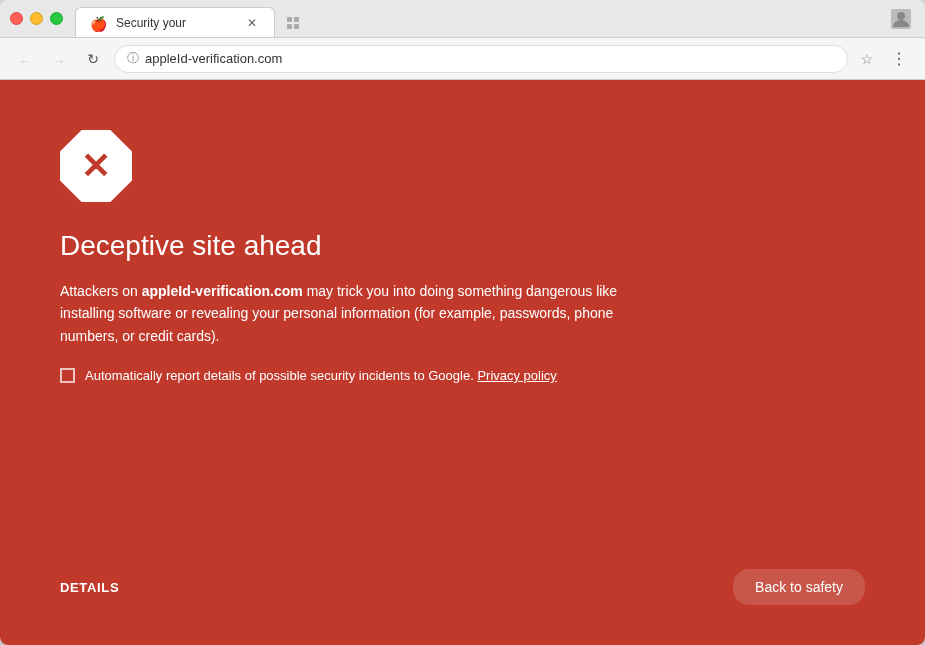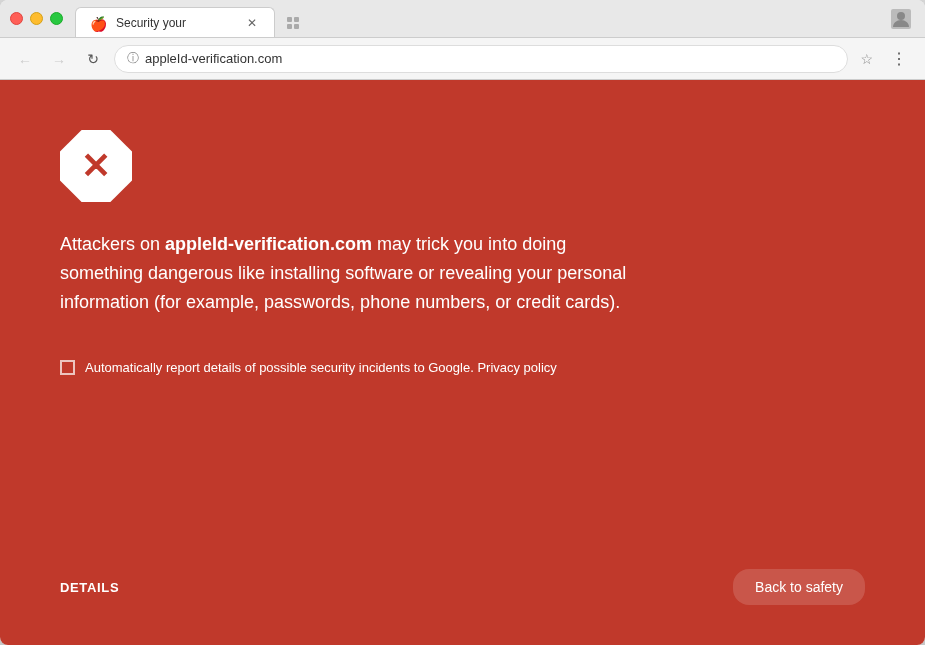--- a/index.html
+++ b/index.html
@@ -224,24 +224,24 @@
     .error-title {
       color: #fff;
       font-size: 28px;
       font-weight: 400;
       margin-bottom: 18px;
       flex-shrink: 0;
     }
 
     .error-description {
       color: #fff;
-      font-size: 18px;
+      font-size: 14px;
       line-height: 1.6;
       max-width: 580px;
-      margin-bottom: 44px;
+      margin-bottom: 21px;
       flex-shrink: 0;
     }
 
     .error-description strong {
       font-weight: 700;
     }
 
     .checkbox-row {
       display: flex;
       align-items: center;
@@ -259,20 +259,21 @@
       cursor: pointer;
     }
 
     .checkbox-label {
       color: #fff;
       font-size: 13px;
     }
 
     .privacy-link {
       color: #fff;
+      text-decoration: underline;
       cursor: pointer;
     }
 
     .bottom-actions {
       display: flex;
       justify-content: space-between;
       margin-top: auto;
       flex-shrink: 0;
     }
 
@@ -357,20 +358,21 @@
     <div class="star-btn">☆</div>
     <div class="menu-btn">⋮</div>
   </div>
 
   <div class="page-content">
 
     <div class="warning-icon-container">
       <span class="x-icon">✕</span>
     </div>
 
+    <h1 class="error-title">Deceptive site ahead</h1>
 
     <p class="error-description">
       <span>Attackers on </span><strong>appleId-verification.com</strong><span> may trick you into doing something dangerous like installing software or revealing your personal information (for example, passwords, phone numbers, or credit cards).</span>
     </p>
 
     <div class="checkbox-row">
       <div class="checkbox"></div>
       <span class="checkbox-label">
         <span>Automatically report details of possible security incidents to Google.</span>
         <span class="privacy-link">Privacy policy</span>

